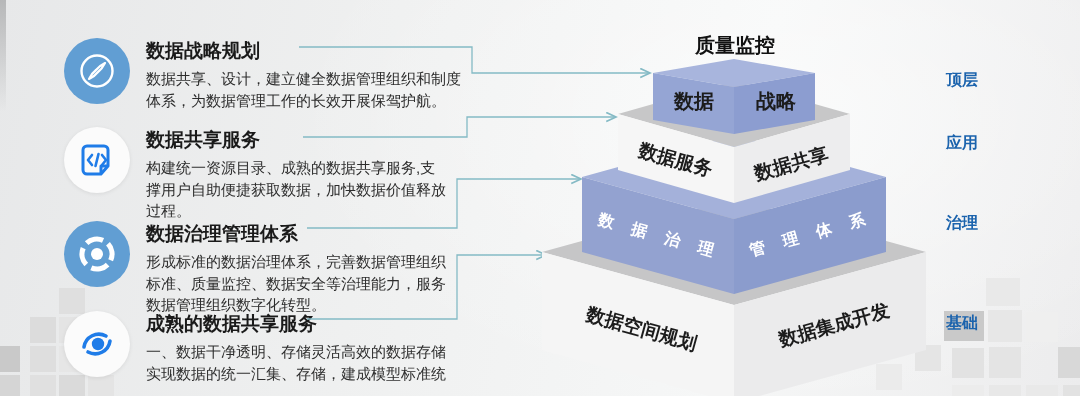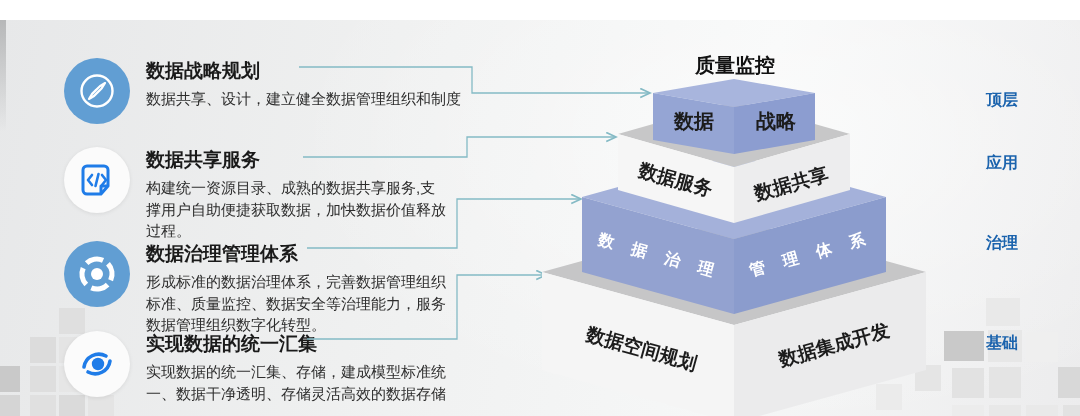--- a/index.html
+++ b/index.html
@@ -2,40 +2,39 @@
 <html><head>
 <meta charset="utf-8">
 <style>
   html,body{margin:0;padding:0;}
   .stage{
     position:relative;width:1080px;height:396px;overflow:hidden;
     font-family:"Liberation Sans","DejaVu Sans",sans-serif;
     background:
       radial-gradient(ellipse 700px 420px at 72% 30%, rgba(255,255,255,.55), rgba(255,255,255,0) 70%),
       linear-gradient(100deg,#e7e8e9 0%,#eff0f0 35%,#f6f7f7 68%,#ececed 100%);
-    margin-top: 20px;
   }
   .sq{position:absolute;width:26px;height:26px;}
   .sqr{position:absolute;}
   .edge-strip{position:absolute;left:0;top:0;width:6px;height:112px;
     background:linear-gradient(180deg,#8f9091,rgba(150,150,150,0));opacity:.55;}
   
   .item{position:absolute;left:64px;display:flex;align-items:flex-start;}
   .icon-wrap{width:66px;height:66px;border-radius:50%;flex:0 0 66px;
     display:flex;align-items:center;justify-content:center;}
   .icon-solid{background:#619ed3;}
   .icon-light{background:#fbfbfb;box-shadow:0 1px 4px rgba(0,0,0,.08);}
   .item-text{margin-left:16px;padding-top:1px;}
   .item-title{font-size:19px;font-weight:bold;color:#1a1a1a;line-height:24px;margin-bottom:5px;}
   .item-desc{font-size:15px;color:#2d2d2d;line-height:21.5px;}
   .item-desc div{white-space:nowrap;}
   
   .caption{position:absolute;left:655px;top:32px;width:160px;text-align:center;
     font-size:20px;font-weight:bold;color:#111;}
-  .level-label{position:absolute;left:986px;width:60px;font-size:16px;font-weight:bold;color:#1b63ad;}
+  .level-label{position:absolute;left:946px;width:60px;font-size:16px;font-weight:bold;color:#1b63ad;}
   .overlay-svg{position:absolute;left:0;top:0;z-index:3;}
   .mosaic{z-index:1;}
 </style>
 </head>
 <body>
 
 <div class="stage">
 
   <div class="edge-strip"></div>
 
@@ -77,20 +76,21 @@
     <div class="icon-wrap icon-solid">
       <svg width="44" height="44" viewBox="0 0 44 44">
         <circle cx="22" cy="22" r="15.5" fill="none" stroke="#ffffff" stroke-width="2.4"></circle>
         <path d="M30,14 Q24,17 21,21 Q17,24 14,30 Q20,27 23,23 Q27,20 30,14 Z" fill="none" stroke="#ffffff" stroke-width="2.2" stroke-linejoin="round"></path>
       </svg>
     </div>
     <div class="item-text">
       <div class="item-title">数据战略规划</div>
       <div class="item-desc">
         <div>数据共享、设计，建立健全数据管理组织和制度</div>
+        <div>体系，为数据管理工作的长效开展保驾护航。</div>
       </div>
     </div>
   </div>
 
   <div class="item" style="top:221px">
     <div class="icon-wrap icon-solid">
       <svg width="44" height="44" viewBox="0 0 44 44">
         <g transform="rotate(45 22 22)">
           <circle cx="22" cy="22" r="15" fill="none" stroke="#ffffff" stroke-width="5.2" stroke-dasharray="17.5 6.1"></circle>
         </g>
@@ -127,24 +127,24 @@
 
   <div class="item" style="top:311px">
     <div class="icon-wrap icon-light">
       <svg width="46" height="46" viewBox="0 0 46 46">
         <circle cx="24" cy="23" r="6.2" fill="#1f7ce8"></circle>
         <path d="M10,26 a15,15 0 0 1 22,-11" fill="none" stroke="#1f7ce8" stroke-width="3.6" stroke-linecap="round"></path>
         <path d="M36,20 a15,15 0 0 1 -22,11" fill="none" stroke="#1f7ce8" stroke-width="3.6" stroke-linecap="round"></path>
       </svg>
     </div>
     <div class="item-text">
-      <div class="item-title">实现数据的统一汇集</div>
-      <div class="item-desc">
+      <div class="item-title">成熟的数据共享服务</div>
+      <div class="item-desc">
+        <div>一、数据干净透明、存储灵活高效的数据存储</div>
         <div>实现数据的统一汇集、存储，建成模型标准统</div>
-        <div>一、数据干净透明、存储灵活高效的数据存储</div>
       </div>
     </div>
   </div>
 
   <div class="caption">质量监控</div>
 
   <div class="level-label" style="top:70px">顶层</div>
   <div class="level-label" style="top:133px">应用</div>
   <div class="level-label" style="top:213px">治理</div>
   <div class="level-label" style="top:313px">基础</div>

